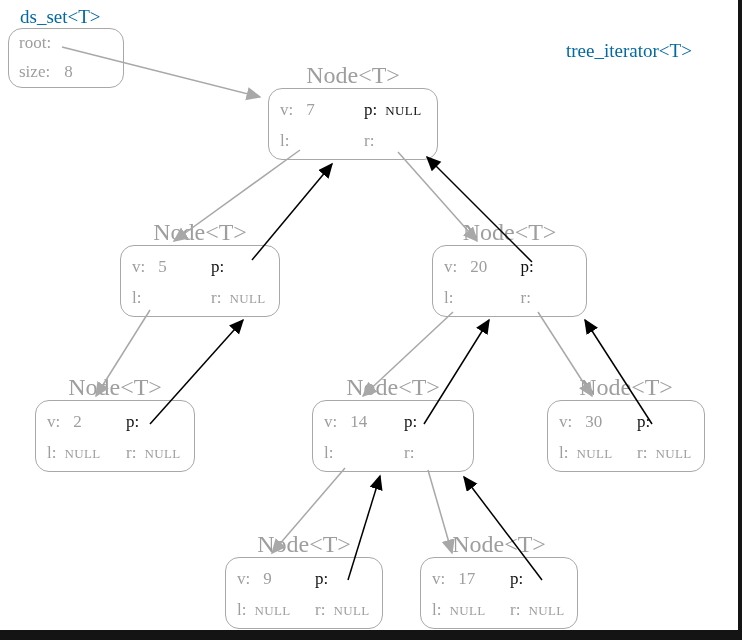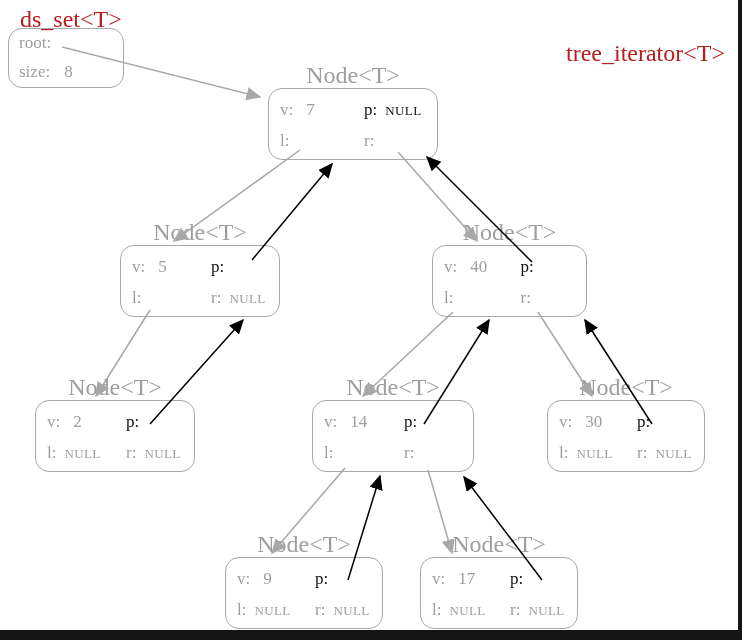--- a/index.html
+++ b/index.html
@@ -1,20 +1,20 @@
 <!DOCTYPE html>
 <html><head>
 <meta charset="utf-8">
 <style>
   html,body{margin:0;padding:0;background:#ffffff;}
   .stage{
     position:relative;width:742px;height:640px;background:#ffffff;
     font-family:"Liberation Serif", serif;overflow:hidden;
   }
-  .type-title{position:absolute;color:#b91c1c;font-size:24px;white-space:nowrap;}
+  .type-title{position:absolute;color:#0369a1;font-size:19px;white-space:nowrap;}
   .gray{color:#9e9e9e;}
   .black{color:#111111;}
   .box{
     position:absolute;border:1.6px solid #a8a8a8;border-radius:14px;background:transparent;
     box-sizing:border-box;
   }
   .box.dark{border-color:#111111;}
   
   .setrow{display:flex;align-items:baseline;padding:4px 0 0 10px;height:25px;font-size:17px;}
   .setrow .val{margin-left:14px;}
@@ -105,21 +105,21 @@
       </div>
     </div>
   </div>
 
   <div class="node" style="left:432px;top:219px;width:155px;">
     <div class="node-type">Node&lt;T&gt;</div>
     <div class="node-box">
       <div class="nrow">
         <div class="ncell gray">
           <span class="lbl">v:</span>
-          <span class="val">40</span>
+          <span class="val">20</span>
         </div>
         <div class="ncell black">
           <span class="lbl">p:</span>
           <span class="val"></span>
         </div>
       </div>
       <div class="nrow">
         <div class="ncell gray">
           <span class="lbl">l:</span>
           <span class="val"></span>

